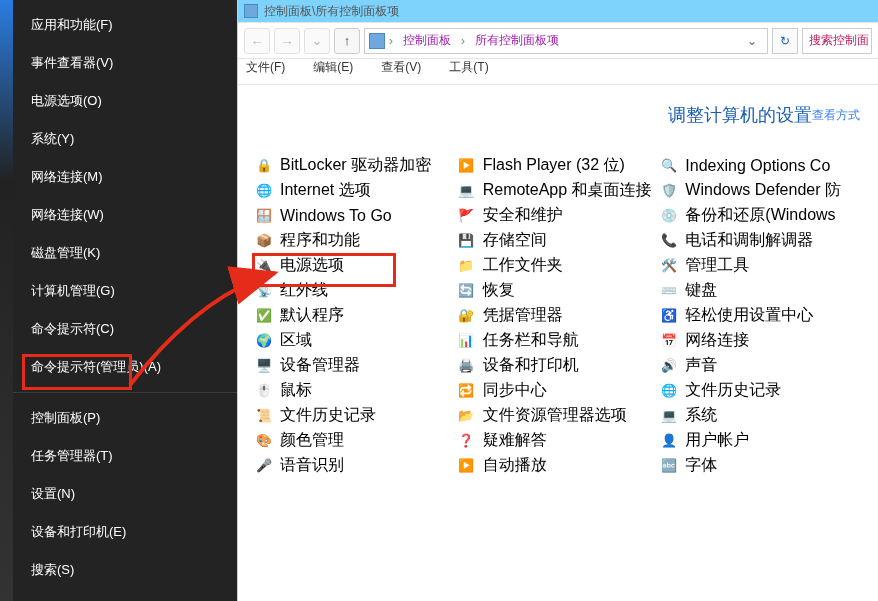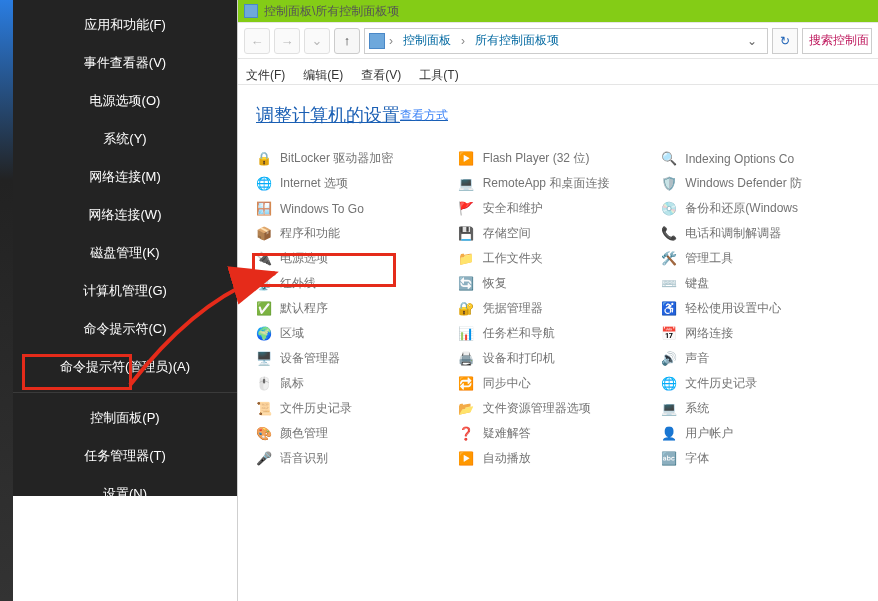--- a/index.html
+++ b/index.html
@@ -17,27 +17,26 @@
     left: 0; top: 0;
     width: 13px;
     height: 601px;
     background: linear-gradient(to bottom, #2a7de1 0%, #222 30%, #333 100%);
   }
   .start-menu {
     position: absolute;
     left: 13px;
     top: 0;
     width: 224px;
-    height: 496px;
+    height: 601px;
     background: #232323;
     color: #fff;
     display: flex;
     flex-direction: column;
     padding-top: 6px;
-    text-align: center;
   }
   .menu-item {
     padding: 10px 18px;
     font-size: 13px;
     cursor: pointer;
     position: relative;
   }
   .menu-sep {
     border-top: 1px solid #3a3a3a;
     margin: 6px 0;
@@ -57,21 +56,21 @@
     top: 0;
     right: 0;
     height: 601px;
     background: #fff;
     display: flex;
     flex-direction: column;
     border-left: 1px solid #cfcfcf;
   }
   .titlebar {
     height: 23px;
-    background: #84cc16;
+    background: #7dd3fc;
     border-bottom: 1px solid #e5e5e5;
     display: flex;
     align-items: center;
     padding: 0 6px;
     font-size: 12px;
     color: #555;
     gap: 6px;
   }
   .titlebar .ticon {
     width: 14px; height: 14px;
@@ -111,21 +110,21 @@
     padding: 0 4px;
     gap: 4px;
   }
   .addr .aicon {
     width: 16px; height: 16px;
     background: #6ea8dc;
     border: 1px solid #4a88c7;
   }
   .addr-part {
     padding: 0 6px;
-    color: #0369a1;
+    color: #a21caf;
   }
   .addr-sep { color: #888; }
   .addr-dd {
     margin-left: auto;
     color: #666;
     padding: 0 6px;
   }
   .refresh {
     width: 26px; height: 26px;
     border: 1px solid #ccc;
@@ -140,41 +139,40 @@
     padding: 0 6px;
     color: #be185d;
     display: flex;
     align-items: center;
     overflow: hidden;
     white-space: nowrap;
   }
   .menubar {
     height: 26px;
     display: flex;
-    align-items: flex-end;
+    align-items: flex-start;
     padding: 0 8px;
-    gap: 18px;
+    gap: 28px;
     border-bottom: 1px solid #e5e5e5;
     color: #333;
   }
   .content {
     flex: 1;
     padding: 18px 16px 8px 16px;
     position: relative;
     overflow: hidden;
   }
   .content-header {
     display: flex;
-    justify-content: flex-start;
+    justify-content: flex-end;
     align-items: center;
     color: #1a5fb4;
     font-size: 18px;
-    margin-bottom: 19px;
+    margin-bottom: 26px;
     padding: 0 2px;
-    text-decoration: underline;
   }
   .content-header .view {
     font-size: 12px;
     color: #3b82f6;
   }
   .grid {
     display: flex;
     gap: 0;
   }
   .col {
@@ -191,22 +189,22 @@
     cursor: pointer;
     position: relative;
   }
   .cp-item .icon {
     width: 16px; height: 16px;
     display: flex; align-items: center; justify-content: center;
     font-size: 13px;
     flex-shrink: 0;
   }
   .cp-item .lbl {
-    color: #737373;
-    font-size: 12px;
+    color: #000000;
+    font-size: 16px;
     white-space: nowrap;
   }
   .highlight-box-prog {
     position: absolute;
     left: 252px;
     top: 253px;
     width: 144px;
     height: 34px;
     border: 3px solid #e52b1a;
     pointer-events: none;

